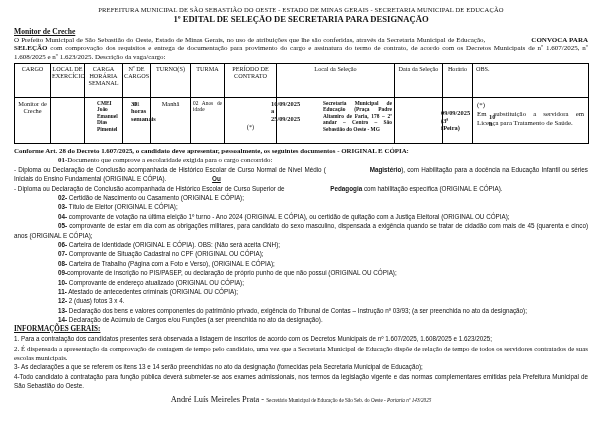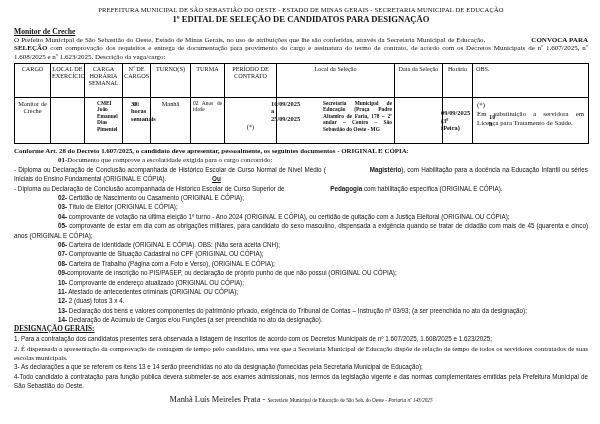--- a/index.html
+++ b/index.html
@@ -35,21 +35,21 @@
   .info-title { font-size:7.2px; font-weight:bold; text-decoration:underline; line-height:9.6px; }
 
   .signature { text-align:center; margin-top:4px; font-size:8.4px; }
   .signature .small { font-size:5.2px; }
 </style>
 </head>
 <body>
 
 <div class="page">
   <div class="hdr1">PREFEITURA MUNICIPAL DE SÃO SEBASTIÃO DO OESTE - ESTADO DE MINAS GERAIS - SECRETARIA MUNICIPAL DE EDUCAÇÃO</div>
-  <div class="hdr2">1º EDITAL DE SELEÇÃO DE CANDIDATOS PARA DESIGNAÇÃO</div>
+  <div class="hdr2">1º EDITAL DE SELEÇÃO DE SECRETARIA PARA DESIGNAÇÃO</div>
 
   <div class="sect">Monitor de Creche</div>
 
   <p class="intro"><span>O Prefeito Municipal de São Sebastião do Oeste, Estado de Minas Gerais, no uso de atribuições que lhe são conferidas, através da Secretaria Municipal de Educação, </span><span class="b">CONVOCA PARA SELEÇÃO</span><span> com comprovação dos requisitos e entrega de documentação para provimento do cargo e assinatura do termo de contrato, de acordo com os Decretos Municipais de nº 1.607/2025, nº 1.608/2025 e nº 1.623/2025. Descrição da vaga/cargo:</span></p>
 
   <table>
     <thead>
       <tr>
           <th style="width: 36px;">CARGO</th>
           <th style="width: 34px;">LOCAL DE EXERCÍCIO</th>
@@ -121,22 +121,22 @@
       <div class="li sans"><span class="b">07-</span><span> Comprovante de Situação Cadastral no CPF (ORIGINAL OU CÓPIA);</span></div>
       <div class="li sans"><span class="b">08-</span><span> Carteira de Trabalho (Página com a Foto e Verso), (ORIGINAL E CÓPIA);</span></div>
       <div class="li sans"><span class="b">09-</span><span>comprovante de inscrição no PIS/PASEP, ou declaração de próprio punho de que não possui (ORIGINAL OU CÓPIA);</span></div>
       <div class="li sans"><span class="b">10-</span><span> Comprovante de endereço atualizado (ORIGINAL OU CÓPIA);</span></div>
       <div class="li sans"><span class="b">11-</span><span> Atestado de antecedentes criminais (ORIGINAL OU CÓPIA);</span></div>
       <div class="li sans"><span class="b">12-</span><span> 2 (duas) fotos 3 x 4.</span></div>
       <div class="li sans"><span class="b">13-</span><span> Declaração dos bens e valores componentes do patrimônio privado, exigência do Tribunal de Contas – Instrução nº 03/93; (a ser preenchida no ato da designação);</span></div>
       <div class="li sans"><span class="b">14-</span><span> Declaração de Acúmulo de Cargos e/ou Funções (a ser preenchida no ato da designação).</span></div>
     </div>
 
-  <div class="info-title">DESIGNAÇÃO GERAIS:</div>
+  <div class="info-title">INFORMAÇÕES GERAIS:</div>
   <div>
       <div class="li sans"><span>1. Para a contratação dos candidatos presentes será observada a listagem de inscritos de acordo com os Decretos Municipais de nº  1.607/2025, 1.608/2025 e 1.623/2025;</span></div>
       <div class="li serif"><span>2. É dispensada a apresentação da comprovação de contagem de tempo pelo candidato, uma vez que a Secretaria Municipal de Educação dispõe de relação de tempo de todos os servidores contratados de suas escolas municipais.</span></div>
       <div class="li sans"><span>3- As declarações a que se referem os itens 13 e 14 serão preenchidas no ato da designação (fornecidas pela Secretaria Municipal de Educação);</span></div>
       <div class="li sans"><span>4-Todo candidato à contratação para função pública deverá submeter-se aos exames admissionais, nos termos da legislação vigente e das normas complementares emitidas pela Prefeitura Municipal de São Sebastião do Oeste.</span></div>
     </div>
 
-  <div class="signature"><span>Manhã Luís Meireles Prata</span><span> - </span><span class="small">Secretário Municipal de Educação de São Seb. do Oeste - </span><span class="small i">Portaria nº 143/2025</span></div>
+  <div class="signature"><span>André Luís Meireles Prata</span><span> - </span><span class="small">Secretário Municipal de Educação de São Seb. do Oeste - </span><span class="small i">Portaria nº 143/2025</span></div>
 </div>
 
 </body></html>

